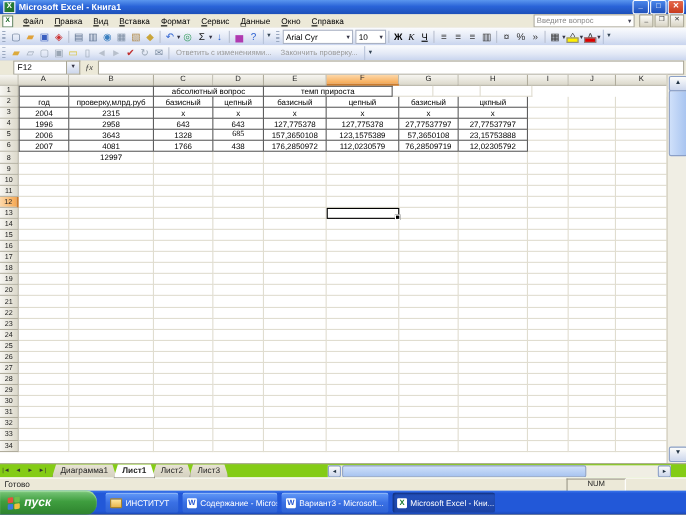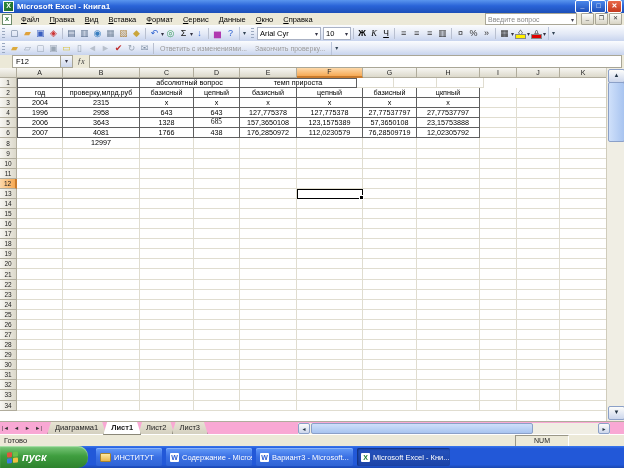--- a/index.html
+++ b/index.html
@@ -91,21 +91,21 @@
     border:1px solid #8ba0c8;border-radius:2px;font-size:6px;color:#234;text-align:center;line-height:11px;}
   .vthumb{position:absolute;left:1px;top:14px;width:15px;height:58px;
     background:linear-gradient(90deg,#cfe0fa,#a8c4f0);border:1px solid #8ba0c8;border-radius:2px;}
   .hscroll{position:absolute;left:298px;top:1px;width:312px;height:11px;background:#f0eee4;}
   .hbtn{position:absolute;top:0;width:12px;height:11px;background:linear-gradient(180deg,#fdfdfb,#ccd6ec);
     border:1px solid #8ba0c8;border-radius:2px;font-size:5px;color:#234;text-align:center;line-height:10px;box-sizing:border-box;}
   .hthumb{position:absolute;left:13px;top:0;width:222px;height:11px;box-sizing:border-box;
     background:linear-gradient(180deg,#cfe0fa,#a8c4f0);border:1px solid #8ba0c8;border-radius:2px;}
 
   
-  .tabrow{position:absolute;top:421px;left:0;right:0;height:13px;background:#f9a8d4;
+  .tabrow{position:absolute;top:421px;left:0;right:0;height:13px;background:#84cc16;
     display:flex;align-items:center;border-top:1px solid #b0ac9c;}
   .navbtn{width:11px;height:11px;font-size:5.5px;color:#333;text-align:center;line-height:11px;flex:none;}
   .tab{height:12px;padding:0 7px;font-size:7.5px;line-height:12px;flex:none;
     background:linear-gradient(180deg,#e8e4d4,#d4d0c0);border:1px solid #8a8778;border-top:none;
     clip-path:polygon(4px 0,calc(100% - 4px) 0,100% 100%,0 100%);margin-right:-3px;color:#222;}
   .tab.active{background:#fff;font-weight:bold;z-index:2;}
 
   
   .statusbar{position:absolute;top:434px;left:0;right:0;height:12px;background:#ece9d8;
     border-top:1px solid #fff;font-size:7.5px;color:#222;}

